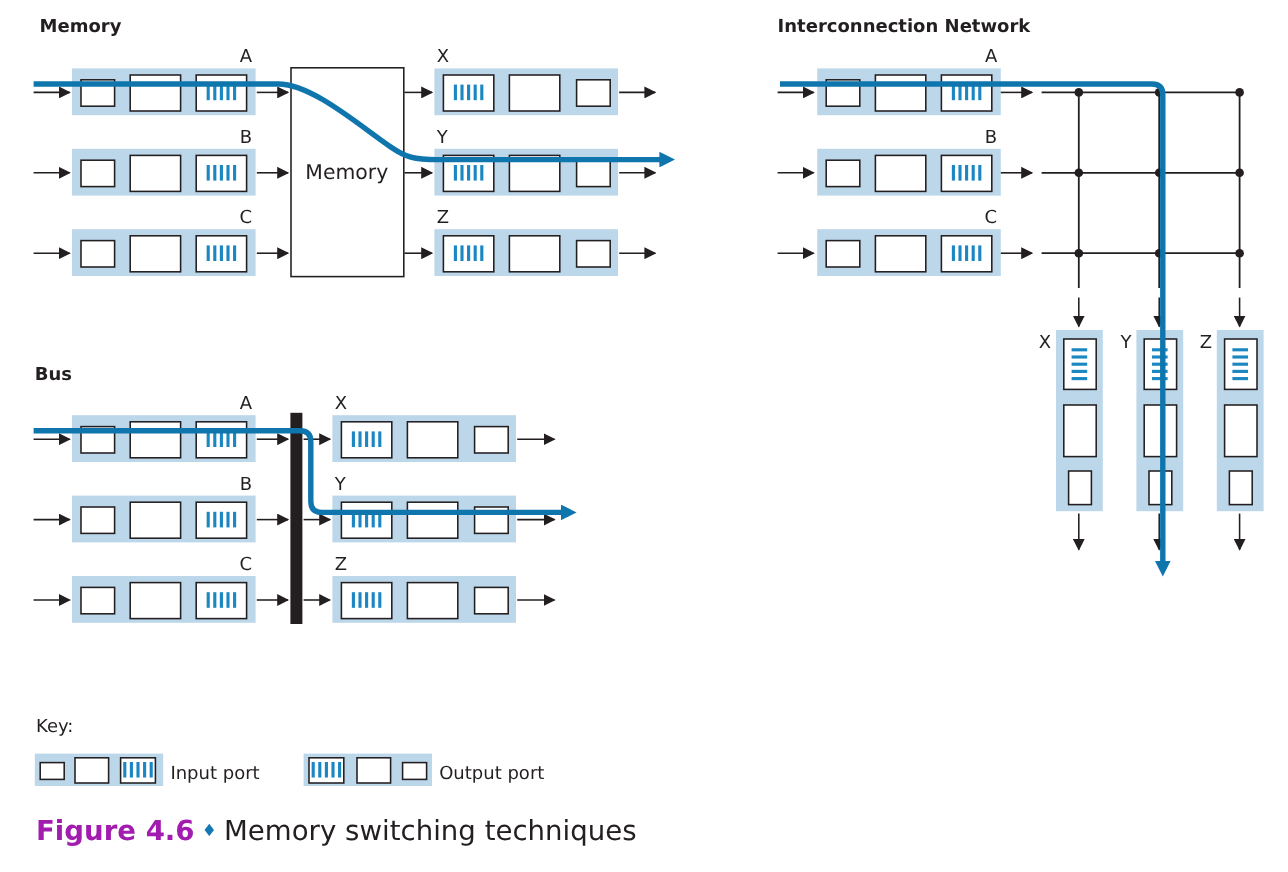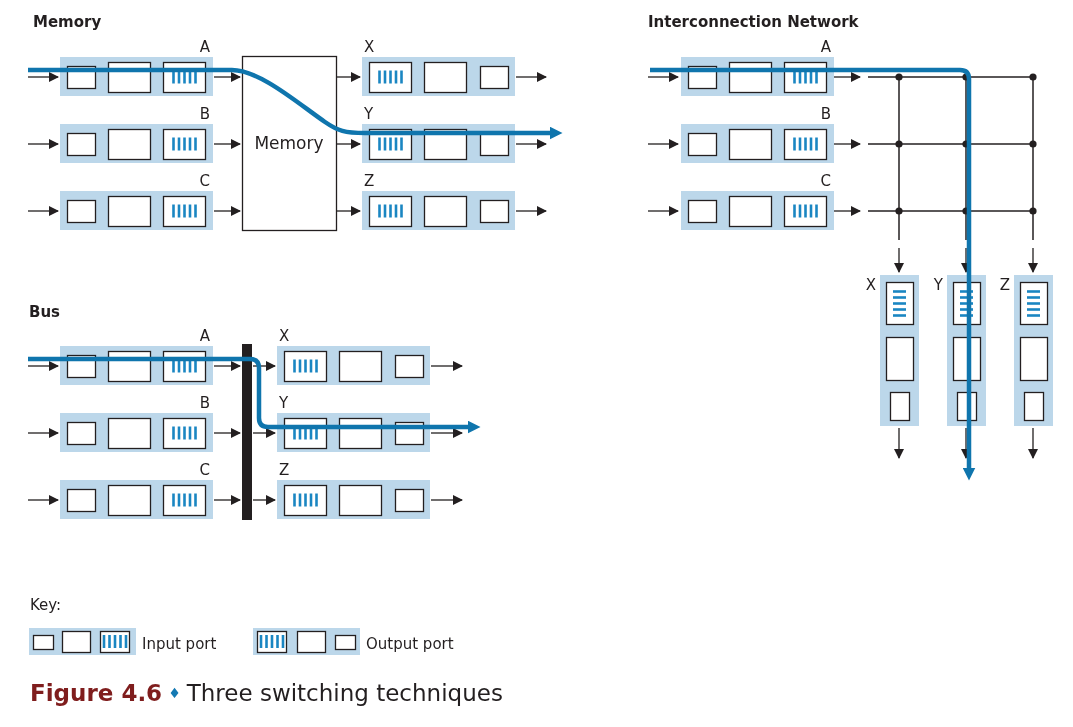--- a/index.html
+++ b/index.html
@@ -3,21 +3,21 @@
 <meta charset="utf-8">
 <style>
   html, body { margin:0; padding:0; background:#ffffff; }
   body { width:1073px; height:727px; overflow:hidden; position:relative; font-family:"DejaVu Sans", sans-serif; }
   #diagram { position:absolute; left:0; top:0; }
   .sec-title { font-family:"DejaVu Sans", sans-serif; font-weight:bold; font-size:15px; fill:#231f20; }
   .port-label { font-family:"DejaVu Sans", sans-serif; font-size:15px; fill:#231f20; }
   .mem-label { font-family:"DejaVu Sans", sans-serif; font-size:17px; fill:#231f20; }
   .key-text { font-family:"DejaVu Sans", sans-serif; font-size:15px; fill:#231f20; }
   .caption { position:absolute; left:30px; top:680px; font-size:23px; color:#231f20; white-space:nowrap; }
-  .caption .fig { color:#7f1d1d; font-weight:bold; }
+  .caption .fig { color:#a21caf; font-weight:bold; }
   .caption .dia { color:#1479b3; font-size:14px; margin:0 6px; position:relative; top:-3px; }
 </style>
 </head>
 <body>
 
 <svg id="diagram" width="1073" height="727" viewBox="0 0 1073 727" xmlns="http://www.w3.org/2000/svg">
   <defs>
     <marker id="arr" viewBox="0 0 10 10" refX="9" refY="5" markerWidth="10" markerHeight="10" markerUnits="userSpaceOnUse" orient="auto">
       <path d="M0,0 L10,5 L0,10 z" fill="#231f20"></path>
     </marker>
@@ -368,14 +368,14 @@
         <line x1="272" y1="635" x2="272" y2="648" stroke="#1a86c2" stroke-width="2.6"></line>
         <line x1="277.5" y1="635" x2="277.5" y2="648" stroke="#1a86c2" stroke-width="2.6"></line>
         <line x1="283" y1="635" x2="283" y2="648" stroke="#1a86c2" stroke-width="2.6"></line>
       </g>
       <rect x="297.5" y="631.5" width="28" height="21" fill="#fff" stroke="#231f20" stroke-width="1.3"></rect>
       <rect x="335.5" y="635.5" width="20" height="14" fill="#fff" stroke="#231f20" stroke-width="1.3"></rect>
     </g>
 </svg>
 
 <div class="caption">
-  <span class="fig">Figure 4.6</span><span class="dia">♦</span><span>Three switching techniques</span>
+  <span class="fig">Figure 4.6</span><span class="dia">♦</span><span>Memory switching techniques</span>
 </div>
 
 </body></html>

